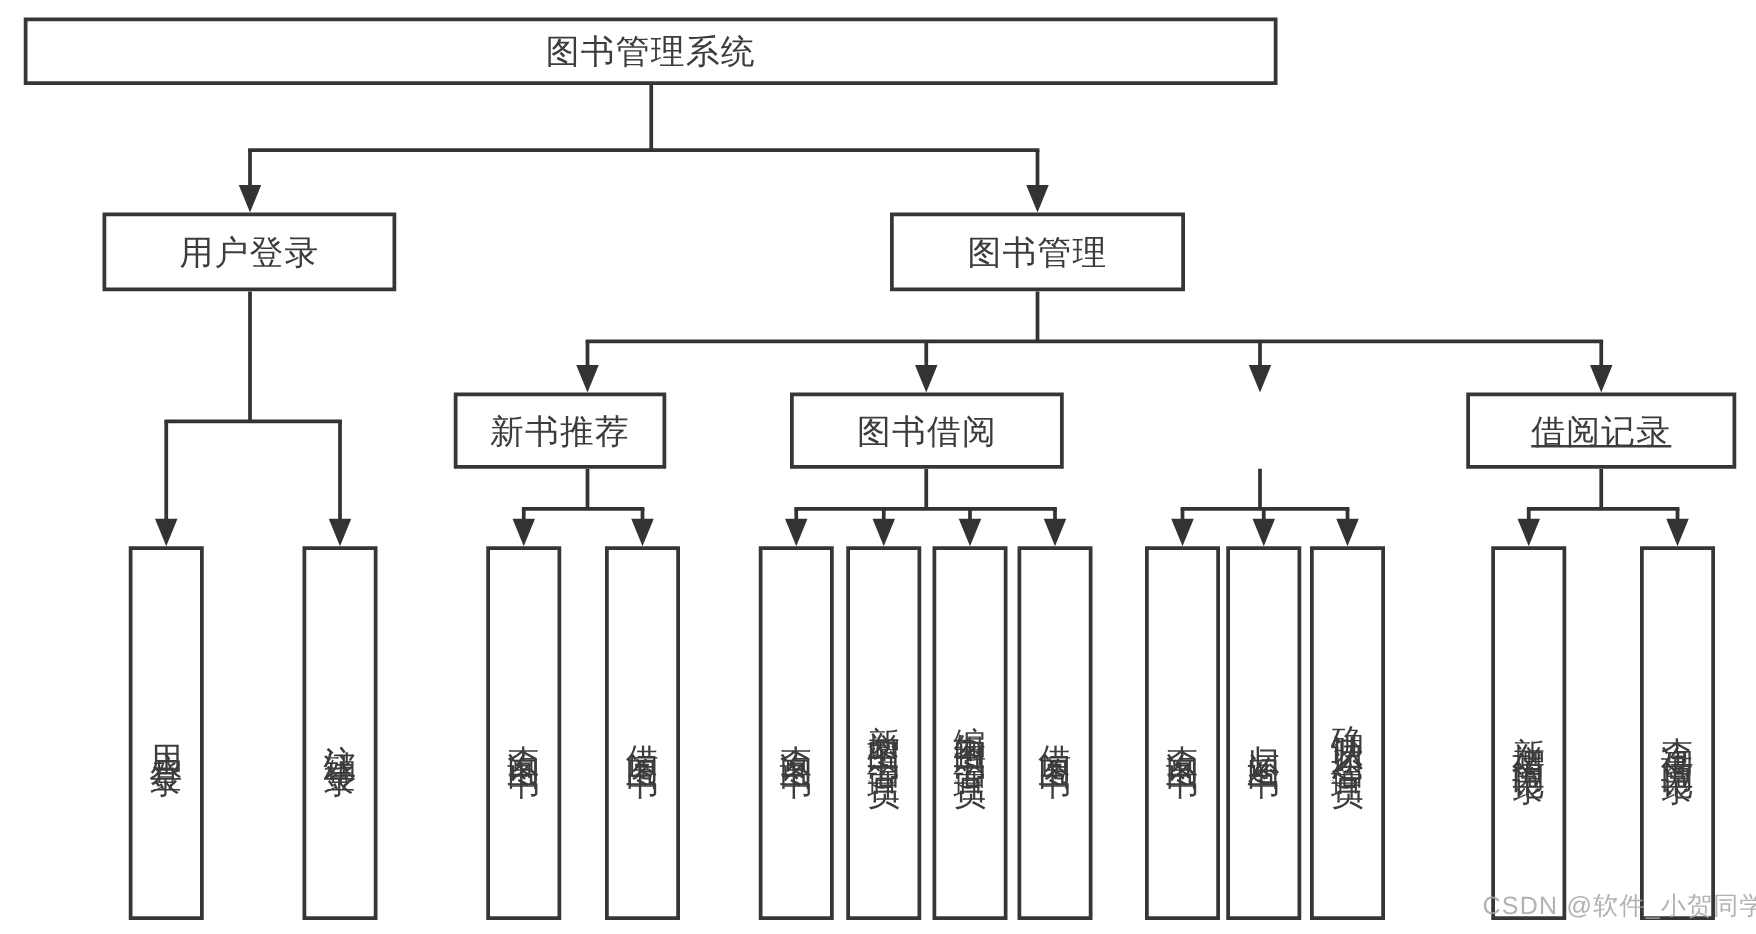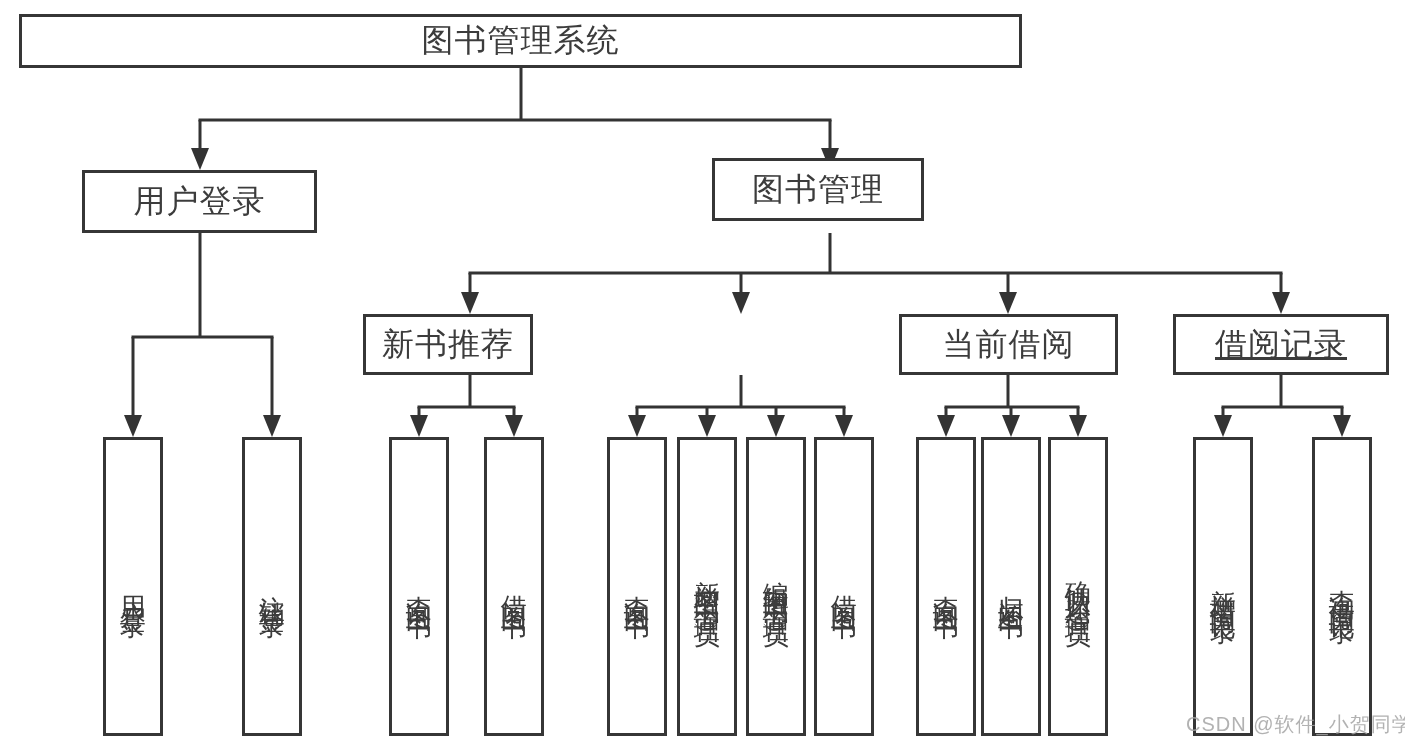--- a/index.html
+++ b/index.html
@@ -24,21 +24,21 @@
     position: absolute;
     box-sizing: border-box;
     border: 3px solid #363636;
     background: #ffffff;
     display: flex;
     align-items: center;
     justify-content: center;
     color: #3c3c3c;
   }
   .hnode span {
-    font-size: 32px;
+    font-size: 27px;
     letter-spacing: 1px;
     white-space: nowrap;
   }
   .leaf {
     top: 437px;
     width: 60px;
     height: 299px;
   }
   .leaf span {
     writing-mode: vertical-rl;
@@ -142,29 +142,29 @@
     </g>
   </svg>
 
   <div class="node hnode" style="left:19px; top:14px; width:1003px; height:54px;">
     <span>图书管理系统</span>
   </div>
 
   <div class="node hnode" style="left:82px; top:170px; width:235px; height:63px;">
     <span>用户登录</span>
   </div>
-  <div class="node hnode" style="left:712px; top:158px; width:212px; height:63px;">
+  <div class="node hnode" style="left:712px; top:170px; width:236px; height:63px;">
     <span>图书管理</span>
   </div>
 
   <div class="node hnode" style="left:363px; top:314px; width:170px; height:61px;">
     <span>新书推荐</span>
   </div>
-  <div class="node hnode" style="left:899px; top:314px; width:219px; height:61px;">
-    <span>当前借阅</span>
+  <div class="node hnode" style="left:632px; top:314px; width:219px; height:61px;">
+    <span>图书借阅</span>
   </div>
   <div class="node hnode" style="left:1173px; top:314px; width:216px; height:61px;text-decoration:underline;">
     <span>借阅记录</span>
   </div>
 
   <div class="node leaf" style="left:103px;">
     <span>用户登录</span>
   </div>
   <div class="node leaf" style="left:242px;">
     <span>注销登录</span>

